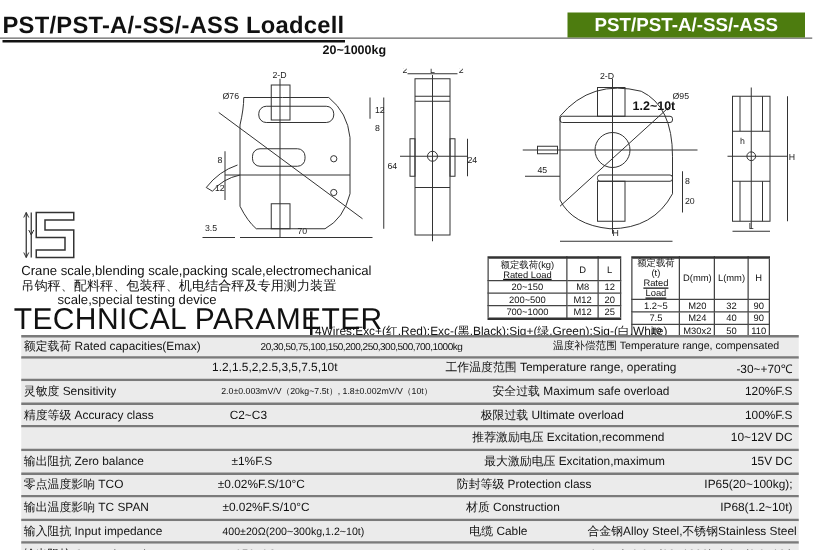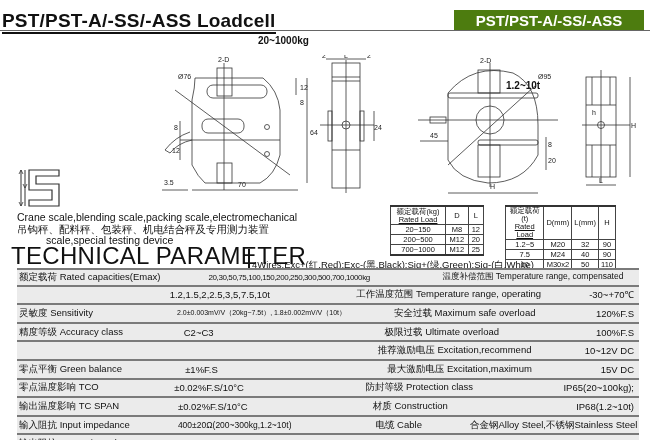--- a/index.html
+++ b/index.html
@@ -138,21 +138,21 @@
   <text class="dim" x="51" y="73">H</text>
   <text class="dim" x="19" y="128">L</text>
 </svg>
 
 <div class="abs apps">
   <div>Crane scale,blending scale,packing scale,electromechanical</div>
   <div>吊钩秤、配料秤、包装秤、机电结合秤及专用测力装置</div>
   <div style="padding-left:2px;margin-left:27px;">scale,special testing device</div>
 </div>
 
-<table class="abs dimtab" style="left:390px;top:205px;width:94px;">
+<table class="abs dimtab" style="left:390px;top:205px;width:107px;">
   <tbody>
       <tr class="h">
     <td><span>额定载荷(kg)</span><br><span style="text-decoration:underline;">Rated Load</span></td>
     <td>D</td>
     <td>L</td>
   </tr>
   <tr>
         <td>20~150</td>
         <td>M8</td>
         <td>12</td>
@@ -228,21 +228,21 @@
     <span class="c3">极限过载 Ultimate overload</span>
     <span class="c4">100%F.S</span>
   </div>
   <div class="row">
     <span class="c1"></span>
     <span class="c2"></span>
     <span class="c3">推荐激励电压 Excitation,recommend</span>
     <span class="c4">10~12V DC</span>
   </div>
   <div class="row">
-    <span class="c1">零点平衡 Green balance</span>
+    <span class="c1">输出阻抗 Zero balance</span>
     <span class="c2">±1%F.S</span>
     <span class="c3">最大激励电压 Excitation,maximum</span>
     <span class="c4">15V DC</span>
   </div>
   <div class="row">
     <span class="c1">零点温度影响 TCO</span>
     <span class="c2">±0.02%F.S/10°C</span>
     <span class="c3">防封等级 Protection class</span>
     <span class="c4">IP65(20~100kg);</span>
   </div>

